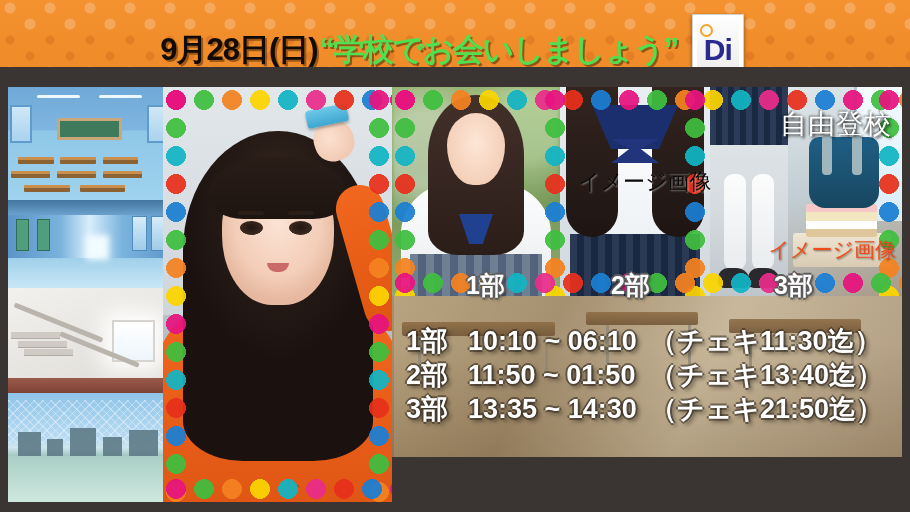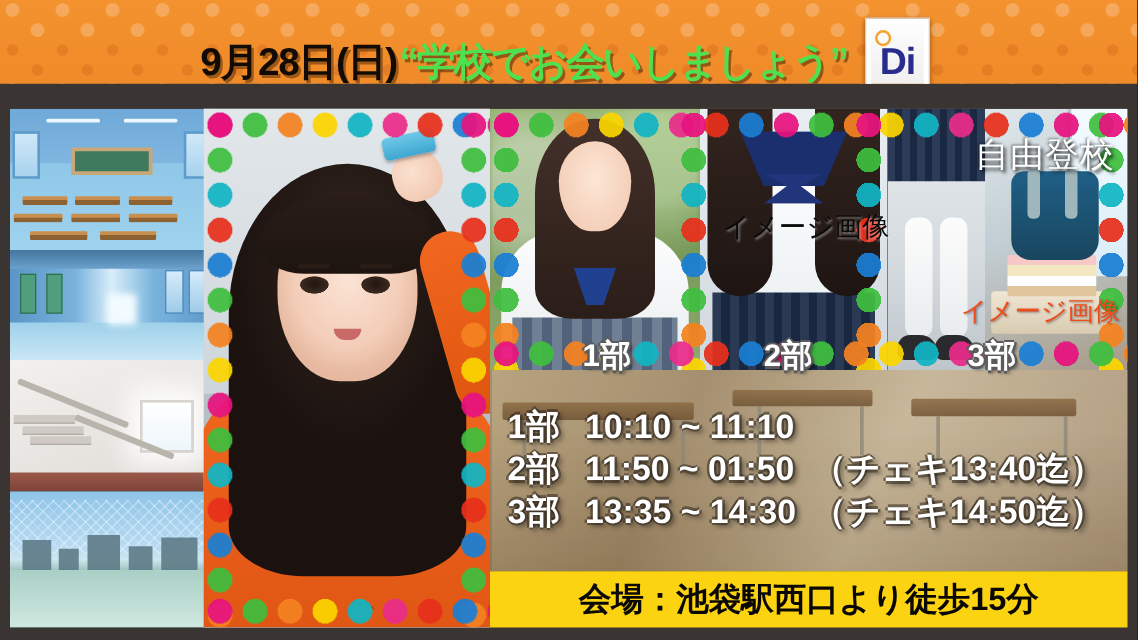--- a/index.html
+++ b/index.html
@@ -680,40 +680,38 @@
       <div class="deskleg" style="left:30%;top:25%;height:26%;"></div>
       <div class="deskleg" style="left:42%;top:18%;height:24%;"></div>
       <div class="deskleg" style="left:58%;top:18%;height:24%;"></div>
       <div class="deskleg" style="left:70%;top:23%;height:26%;"></div>
       <div class="deskleg" style="left:90%;top:23%;height:26%;"></div>
 
       <div id="sched-rows">
 
         <div class="srow">
           <span class="s-part">1部</span>
-          <span class="s-time">10:10 ~ 11:10</span>
+          <span class="s-time">10:10 ~ 06:10</span>
+          <span class="s-cheki">（チェキ11:30迄）</span>
         </div>
 
         <div class="srow">
           <span class="s-part">2部</span>
           <span class="s-time">11:50 ~ 01:50</span>
           <span class="s-cheki">（チェキ13:40迄）</span>
         </div>
 
         <div class="srow">
           <span class="s-part">3部</span>
           <span class="s-time">13:35 ~ 14:30</span>
-          <span class="s-cheki">（チェキ14:50迄）</span>
+          <span class="s-cheki">（チェキ21:50迄）</span>
         </div>
       </div>
     </div>
 
-    <div id="venue">
-      <span>会場：池袋駅西口より徒歩15分</span>
-    </div>
 
     <div class="dots-h" style="left:0;top:0;width:510px;"></div>
     <div class="dots-v" style="left:0;top:0;height:209px;"></div>
     <div class="dots-v" style="left:150px;top:0;height:209px;"></div>
     <div class="dots-v" style="left:290px;top:0;height:209px;"></div>
     <div class="dots-v" style="right:0;top:0;height:209px;"></div>
     <div class="dots-h" style="left:0;top:183px;width:510px;"></div>
   </div>
 
   <div class="dots-h" style="left:163px;top:87px;width:229px;"></div>

